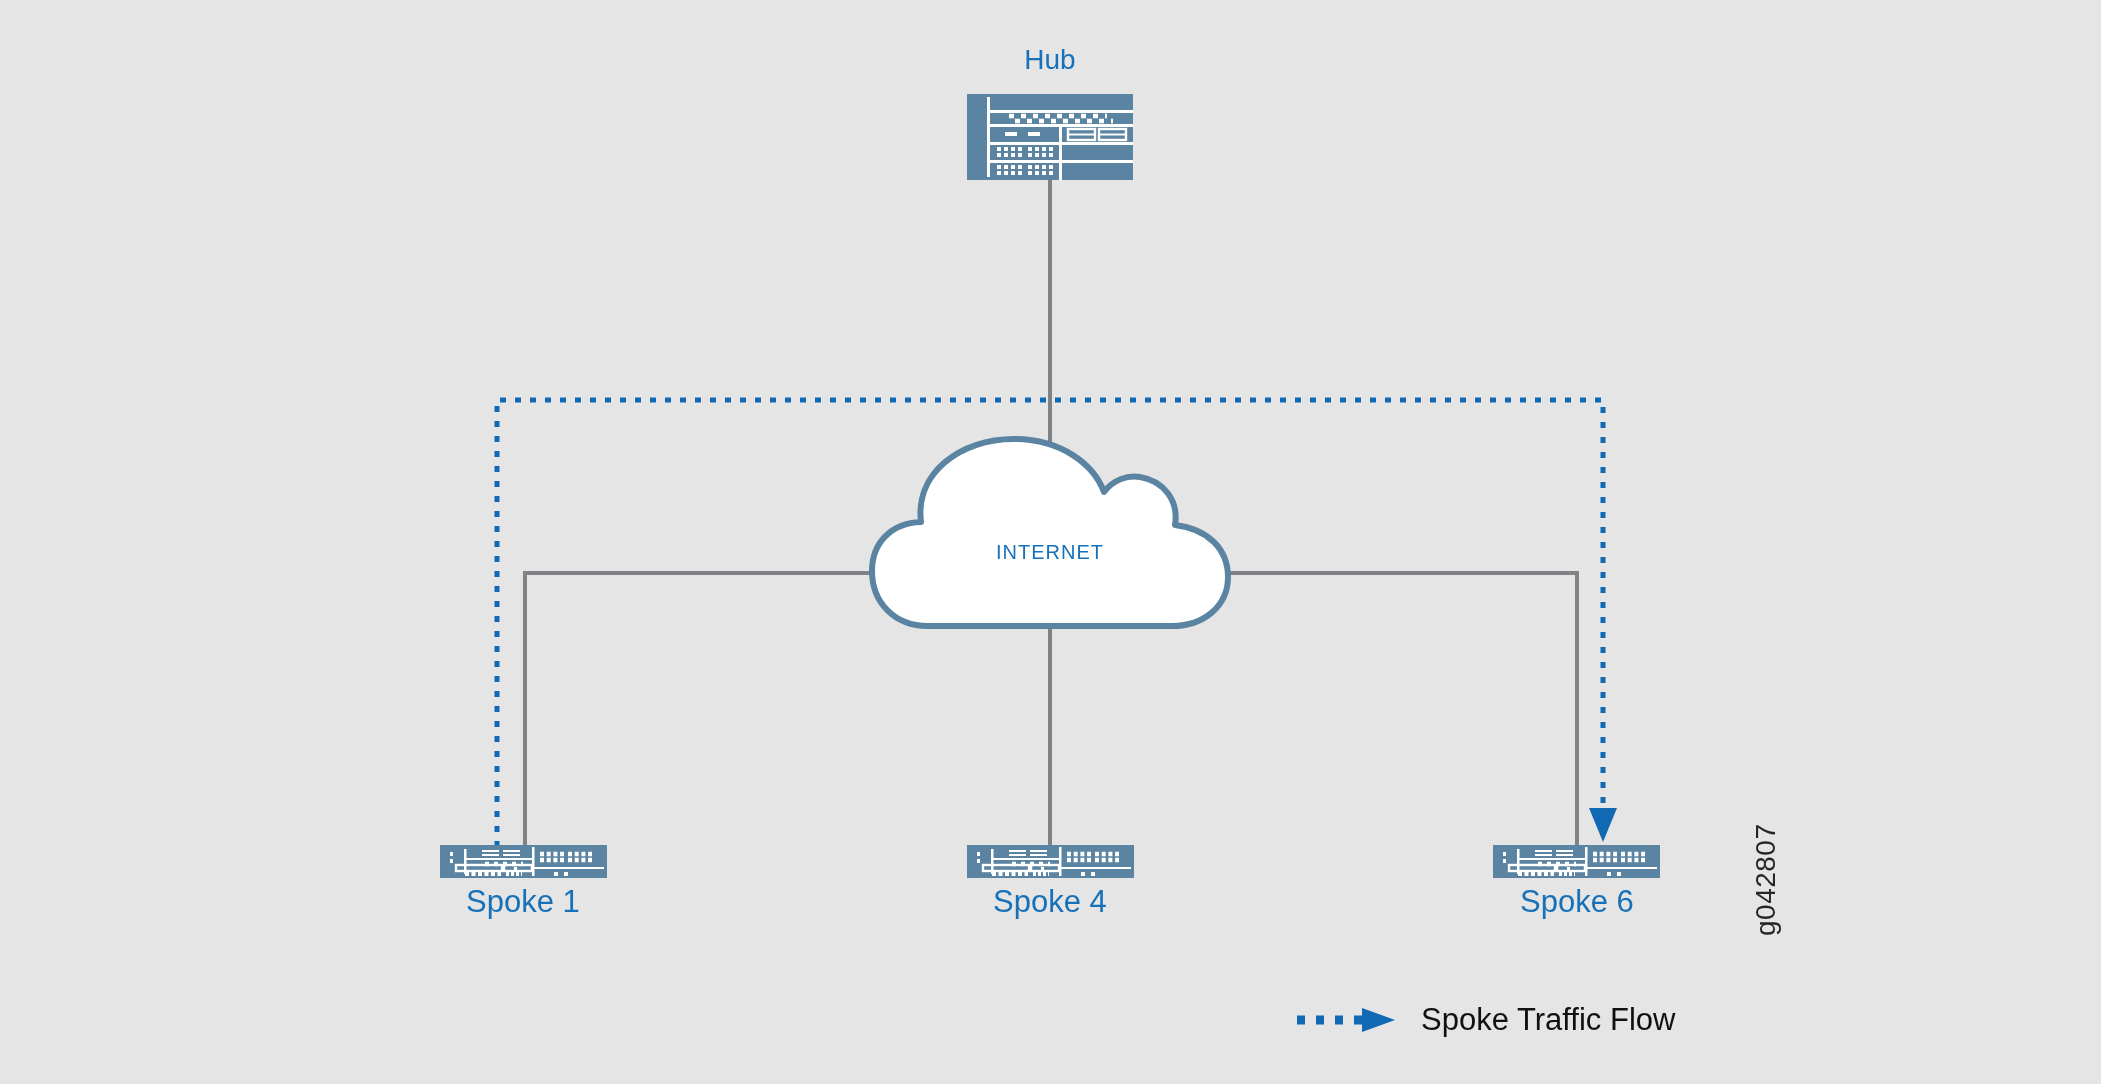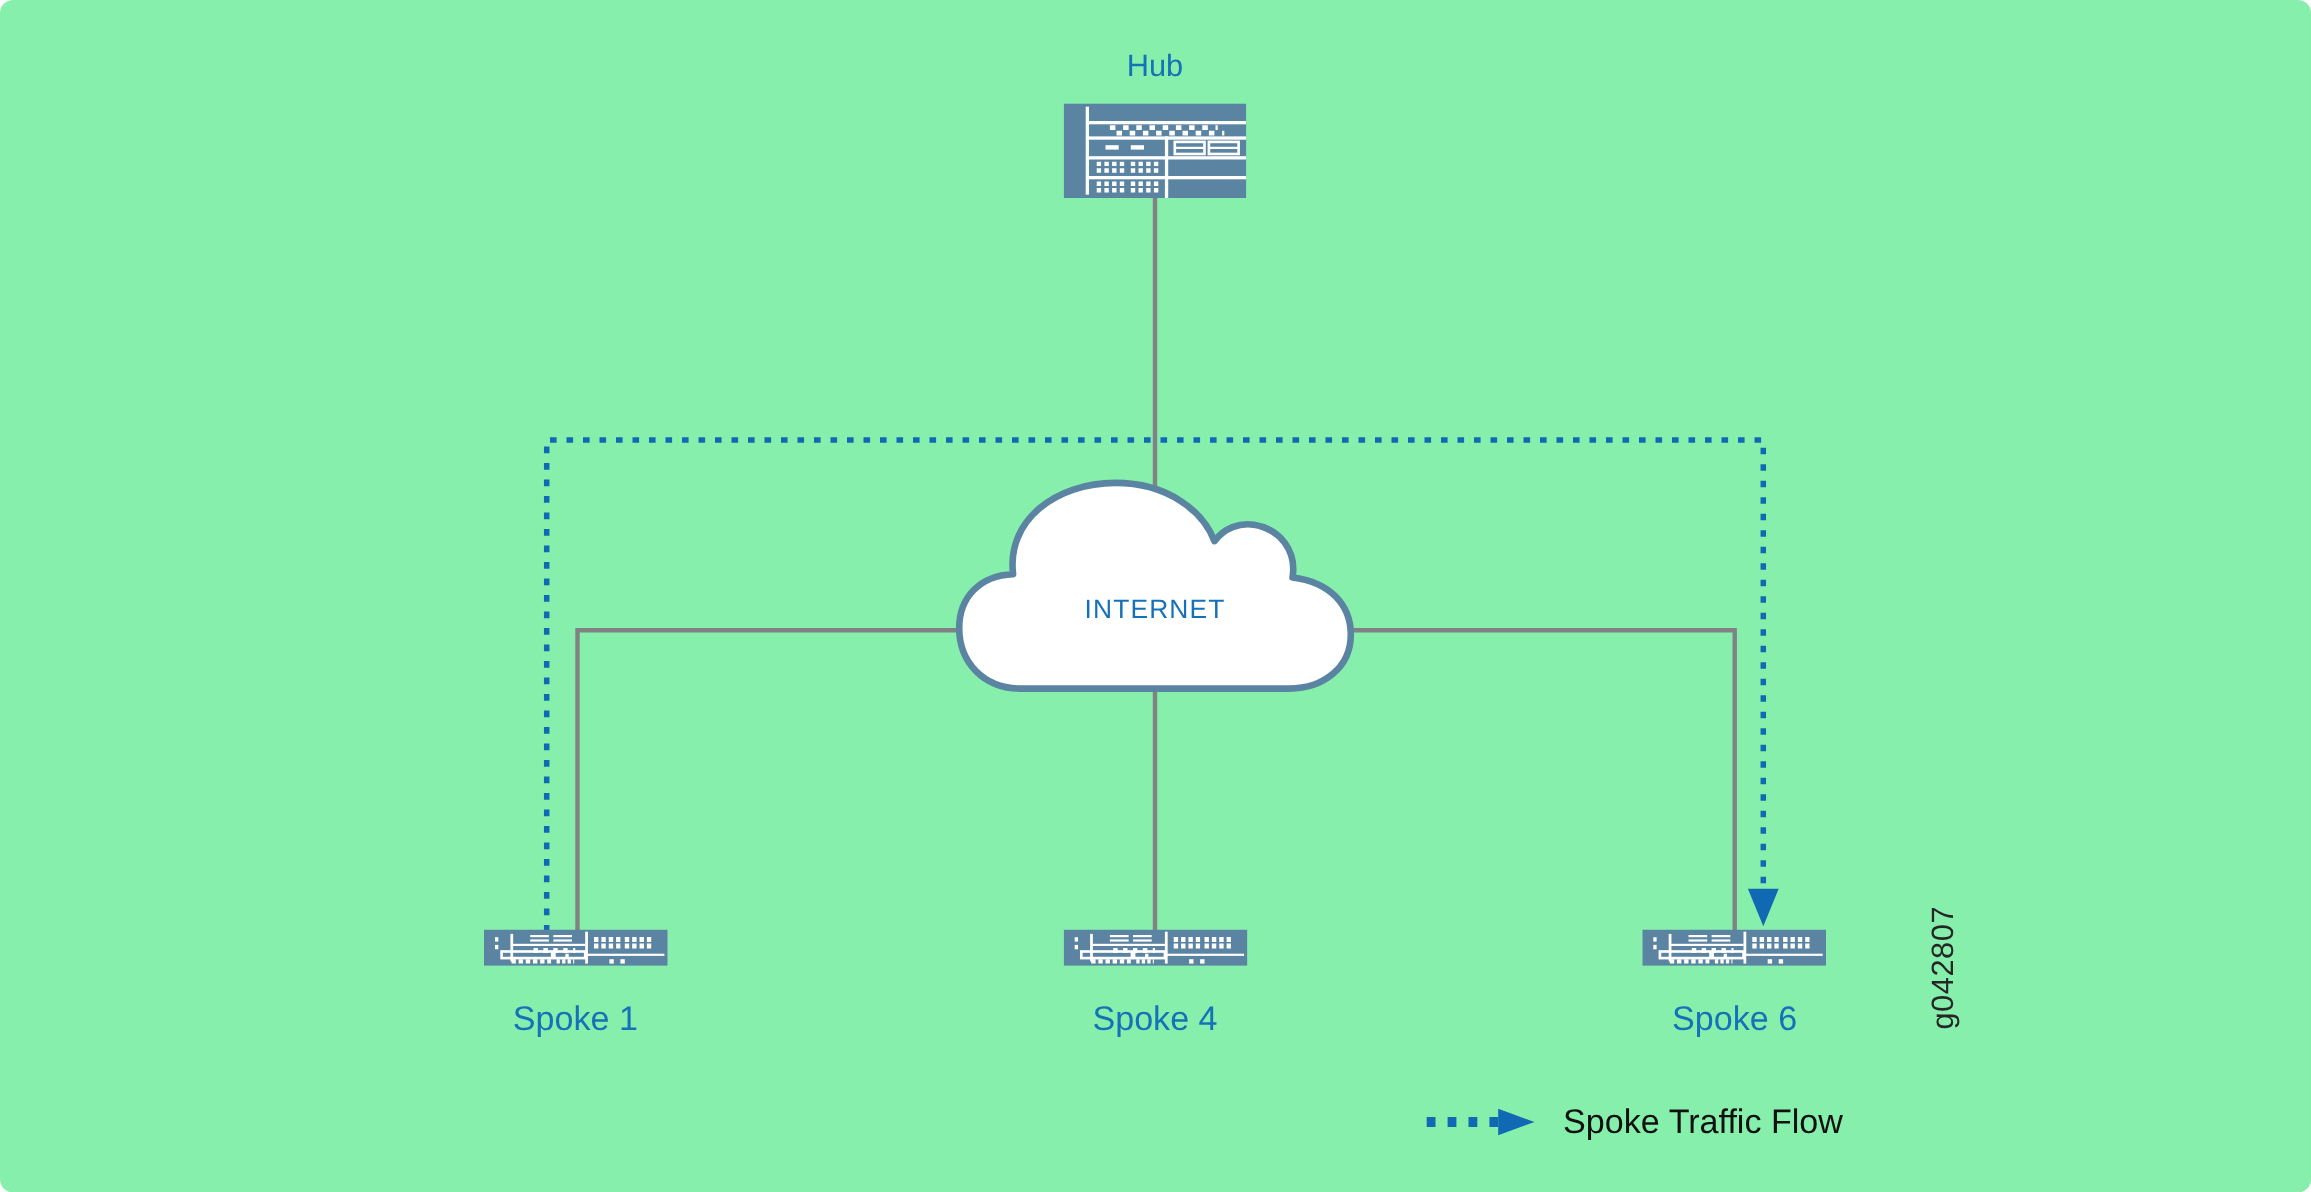--- a/index.html
+++ b/index.html
@@ -4,43 +4,43 @@
 <style>
   :root{
     --device-blue:#5B84A2;
     --connector-gray:#808285;
     --traffic-blue:#1169B4;
     --label-blue:#1671B8;
     --text-dark:#262626;
   }
   html,body{margin:0;padding:0;background:#fff;}
   body{font-family:"Liberation Sans", sans-serif;}
-  #stage{position:relative;width:2101px;height:1084px;background:#86efac;overflow:hidden;border-radius:12px;}
+  #stage{position:relative;width:2101px;height:1084px;background:#e5e5e5;overflow:hidden;}
   .abs{position:absolute;}
   svg{display:block;}
 
   
   .gray-line{stroke:var(--connector-gray);stroke-width:4;fill:none;}
   .dot-line{stroke:var(--traffic-blue);stroke-width:5;fill:none;stroke-dasharray:6 9;}
   .arrow-fill{fill:var(--traffic-blue);}
 
   
   .cloud-path{fill:#ffffff;stroke:var(--device-blue);stroke-width:6;stroke-linejoin:round;}
 
   
   .dev{fill:var(--device-blue);}
   .wh{fill:#ffffff;}
   .wline{stroke:#ffffff;fill:none;}
   .outl{fill:none;stroke:#ffffff;stroke-width:2.4;}
 
   
   .node-label{color:var(--label-blue);text-align:center;white-space:nowrap;}
   .hub-label{left:950px;width:200px;top:44px;font-size:28px;}
-  .internet-label{left:950px;width:200px;top:541px;font-size:24px;letter-spacing:1px;}
-  .spoke-label{top:908px;font-size:31px;}
+  .internet-label{left:950px;width:200px;top:541px;font-size:20px;letter-spacing:1px;}
+  .spoke-label{top:884px;font-size:31px;}
 
   .figure-id{
     left:1750px;top:806px;height:130px;
     color:var(--text-dark);font-size:28px;
     writing-mode:vertical-rl;transform:rotate(180deg);
     letter-spacing:0.5px;white-space:nowrap;
   }
 
   .legend{left:1295px;top:1002px;display:flex;align-items:center;gap:22px;}
   .legend-label{color:#111111;font-size:31px;white-space:nowrap;}

